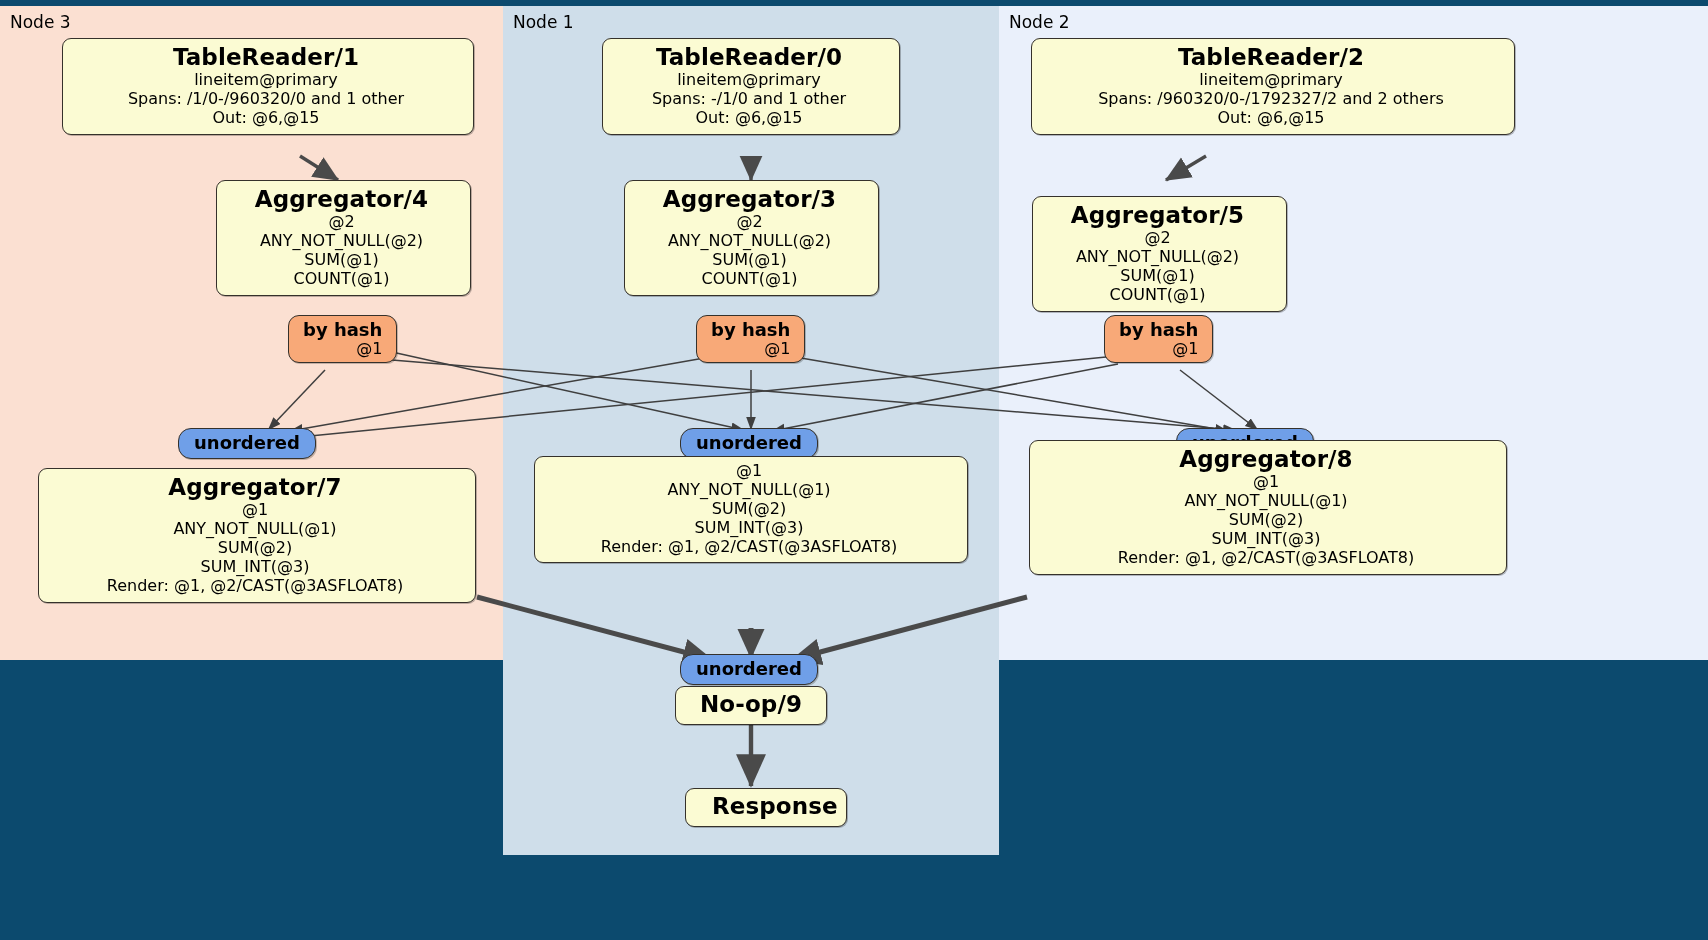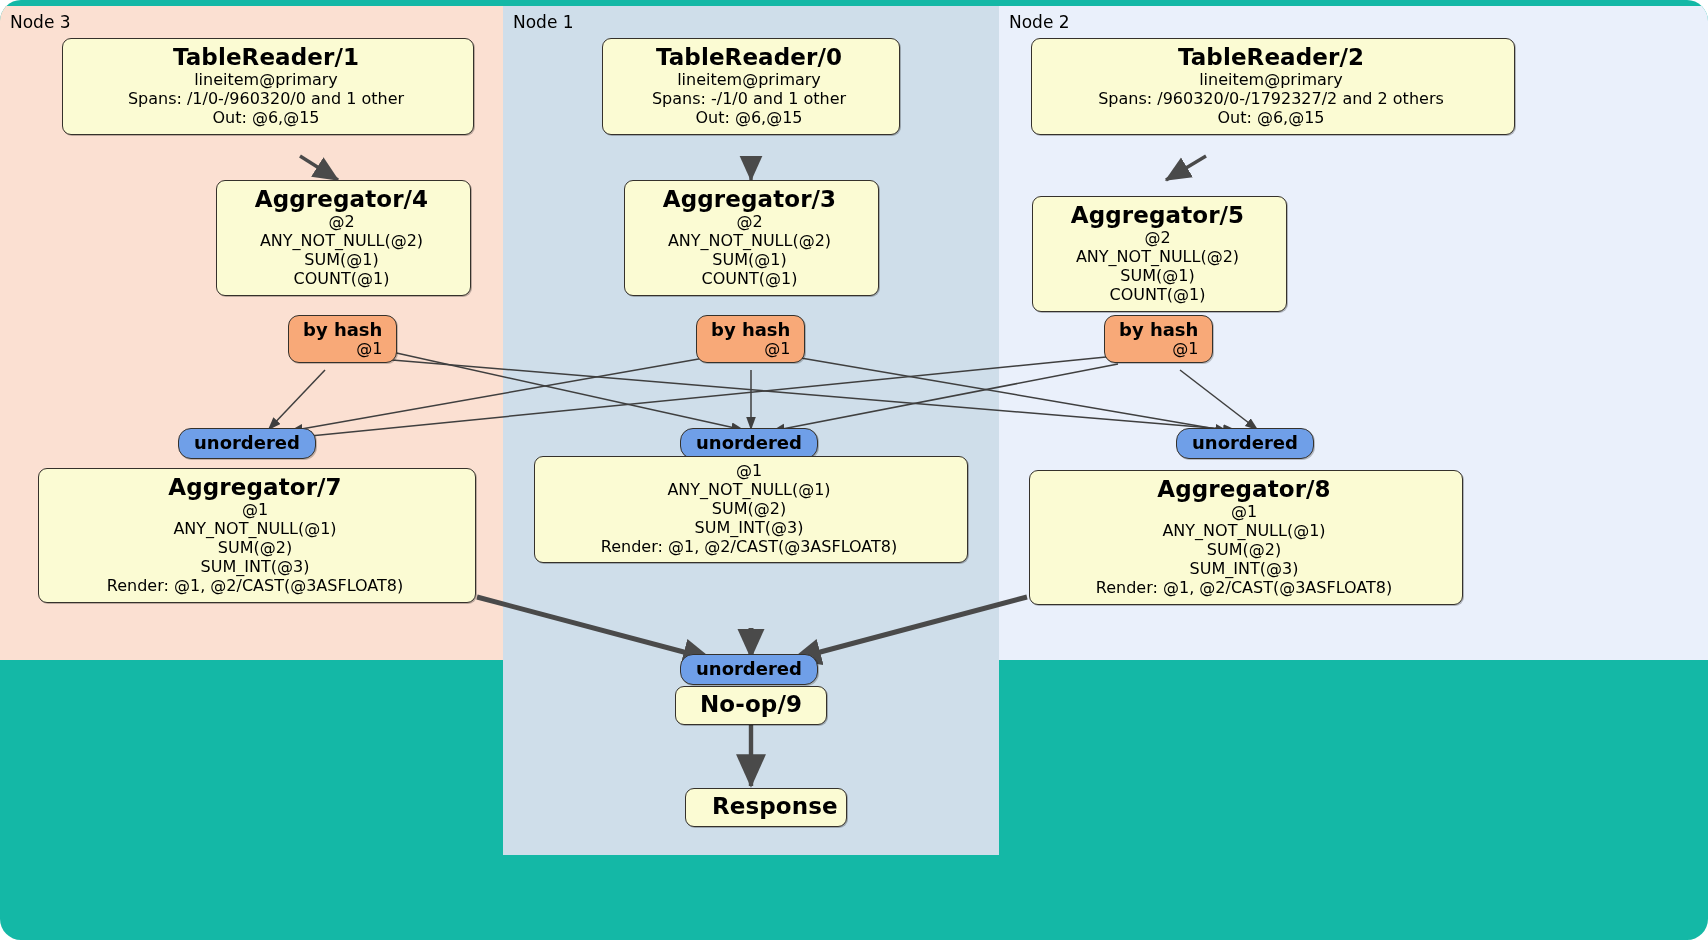--- a/index.html
+++ b/index.html
@@ -6,22 +6,21 @@
     margin: 0;
     padding: 0;
     background: #ffffff;
   }
   #stage {
     position: relative;
     width: 1708px;
     height: 940px;
     overflow: hidden;
     font-family: "DejaVu Sans", sans-serif;
-    background: #14b8a6;
-    border-radius: 21px;
+    background: #0c4a6e;
   }
 
   
   .region {
     position: absolute;
     box-sizing: border-box;
   }
   .region-label {
     position: absolute;
     left: 10px;
@@ -232,21 +231,21 @@
   </div>
 
   <div class="proc" style="left:534px; top:456px; width:434px;">
     <div class="line">@1</div>
     <div class="line">ANY_NOT_NULL(@1)</div>
     <div class="line">SUM(@2)</div>
     <div class="line">SUM_INT(@3)</div>
     <div class="line">Render: @1, @2/CAST(@3ASFLOAT8)</div>
   </div>
 
-  <div class="proc" style="left:1029px; top:470px; width:434px;">
+  <div class="proc" style="left:1029px; top:440px; width:478px;">
     <div class="title">Aggregator/8</div>
     <div class="line">@1</div>
     <div class="line">ANY_NOT_NULL(@1)</div>
     <div class="line">SUM(@2)</div>
     <div class="line">SUM_INT(@3)</div>
     <div class="line">Render: @1, @2/CAST(@3ASFLOAT8)</div>
   </div>
 
   <div class="badge badge-unordered" style="left:680px; top:654px;">
     <div class="bt">unordered</div>

